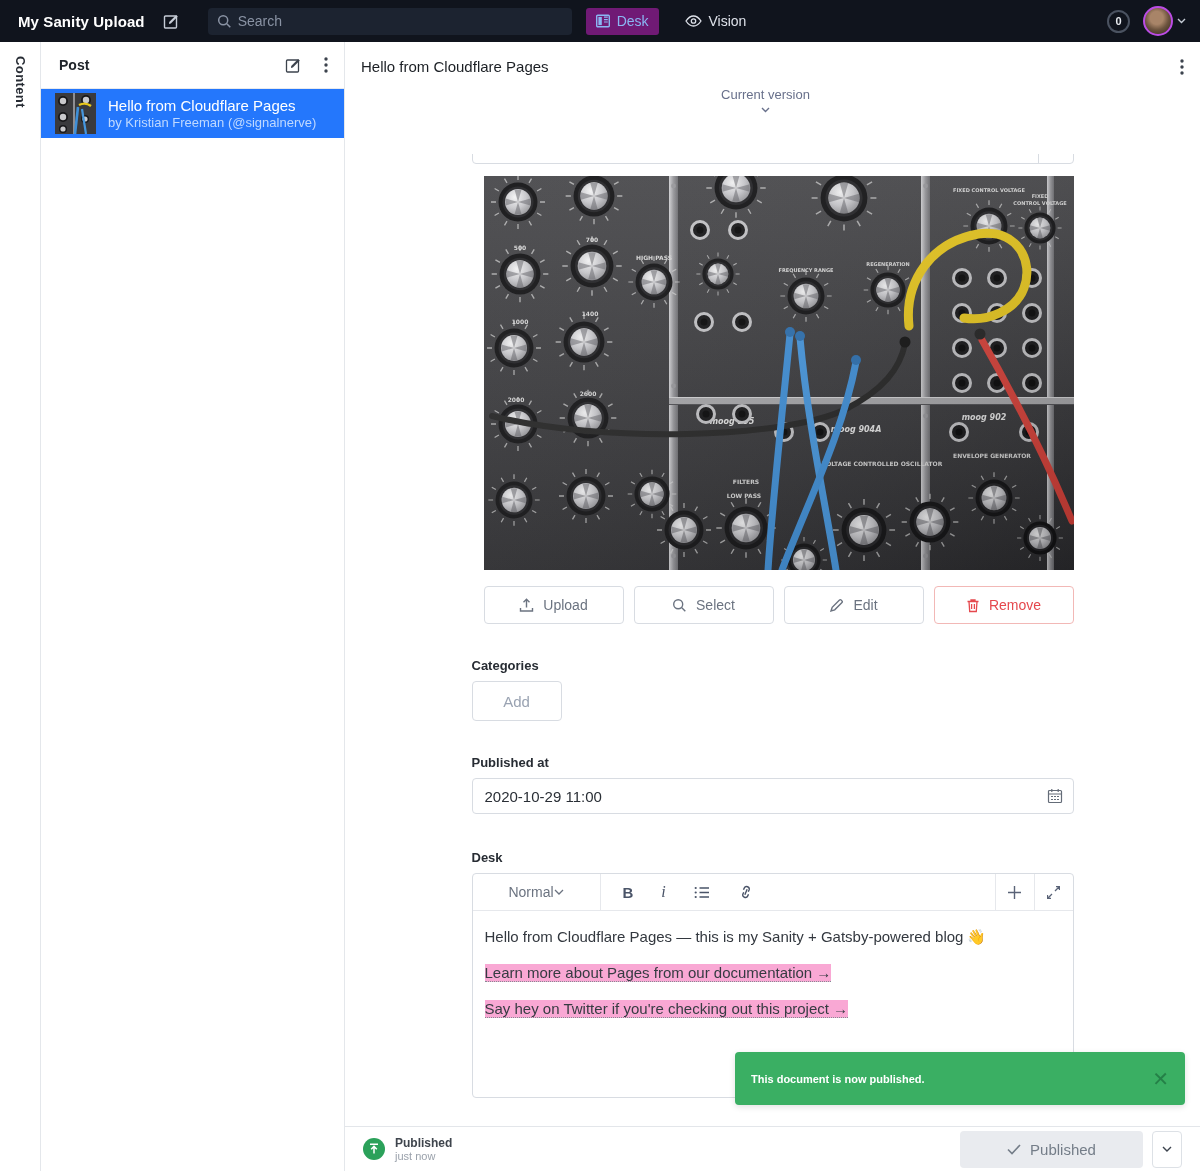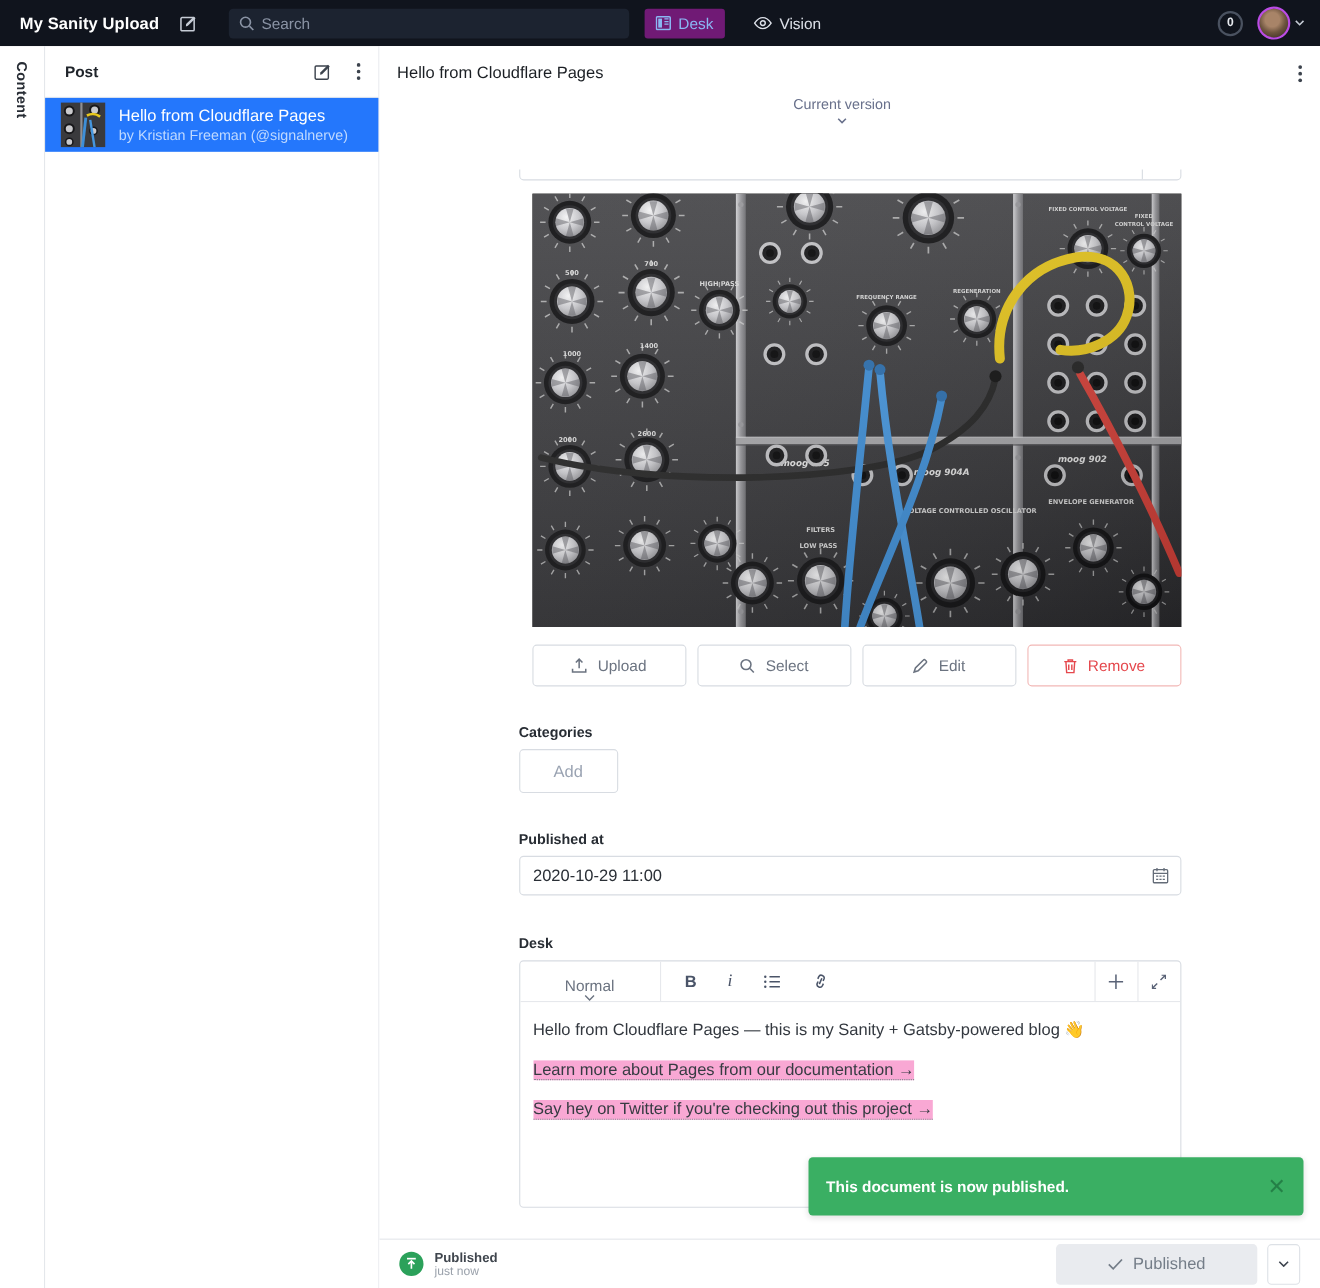--- a/index.html
+++ b/index.html
@@ -70,22 +70,22 @@
 
   .lbl-published { margin-top:34px; }
   .date-wrap { position:relative; margin-top:8px; }
   .date-input { width:602px; height:36px; border:1px solid #d8dce2; border-radius:4px; padding:0 36px 0 12px;
                 font-size:15px; color:#2a2f36; outline:none; font-family:inherit; }
   .date-wrap svg { position:absolute; right:11px; top:10px; }
 
   .lbl-body { margin-top:36px; }
   .body-box { margin-top:8px; border:1px solid #d8dce2; border-radius:4px; height:225px; overflow:hidden; }
   .body-toolbar { height:37px; border-bottom:1px solid #e6e8ec; display:flex; align-items:stretch; }
-  .style-select { width:128px; display:flex; align-items:center; justify-content:flex-end; padding:0 12px;
-                  border-right:1px solid #e6e8ec; color:#6b7380; font-size:14px; cursor:pointer;flex-direction:column; }
+  .style-select { width:128px; display:flex; align-items:center; justify-content:center; padding:0 12px;
+                  border-right:1px solid #e6e8ec; color:#6b7380; font-size:14px; cursor:pointer; }
   .fmt-group { display:flex; align-items:center; gap:28px; padding-left:22px; flex:1; }
   .fmt { border:none; background:none; cursor:pointer; color:#4a5468; font-size:15px; display:flex; align-items:center; }
   .fmt-b { font-weight:700; font-size:15px; }
   .fmt-i { font-style:italic; font-family:"Liberation Serif", serif; font-size:16px; }
   .tool-right { width:39px; border-left:1px solid #e6e8ec; display:flex; align-items:center; justify-content:center; cursor:pointer; color:#5a6377; }
   .body-content { padding:15px 12px; }
   .body-content p { font-size:15px; color:#33383f; line-height:21px; margin-bottom:15px; }
   .body-link { color:#363b42; text-decoration:none; background:#f9a8d4; border-bottom:1px dotted #868b94; cursor:pointer; }
 
   
@@ -97,21 +97,21 @@
   .pub-sub { font-size:11px; color:#9aa1ab; line-height:13px; }
   .foot-spacer { flex:1; }
   .publish-btn { width:183px; height:37px; background:#e9ebef; border:none; border-radius:4px; color:#747d88;
                  font-size:15px; font-weight:500; display:flex; align-items:center; justify-content:center; gap:9px; cursor:pointer; font-family:inherit; }
   .chev-btn { margin-left:9px; width:30px; height:37px; background:#fff; border:1px solid #dde1e6; border-radius:4px;
               display:flex; align-items:center; justify-content:center; cursor:pointer; }
 
   
   .toast { position:absolute; left:735px; top:1052px; width:450px; height:53px; background:#3aaf63; border-radius:4px;
            display:flex; align-items:center; padding:0 16px; box-shadow:0 2px 6px rgba(0,0,0,.12); z-index:5; }
-  .toast-msg { color:#fff; font-size:14px; font-weight:600; flex:1; }
+  .toast-msg { color:#fff; font-size:11px; font-weight:600; flex:1; }
   .toast-x { background:none; border:none; cursor:pointer; font-size:20px; color:rgba(10,70,38,.45); line-height:1; }
 
   svg { display:block; }
   .synth-label { font-family:"DejaVu Sans", sans-serif; }
 </style>
 </head>
 <body>
 
 <header class="topbar">
   <span class="brand">My Sanity Upload</span>

